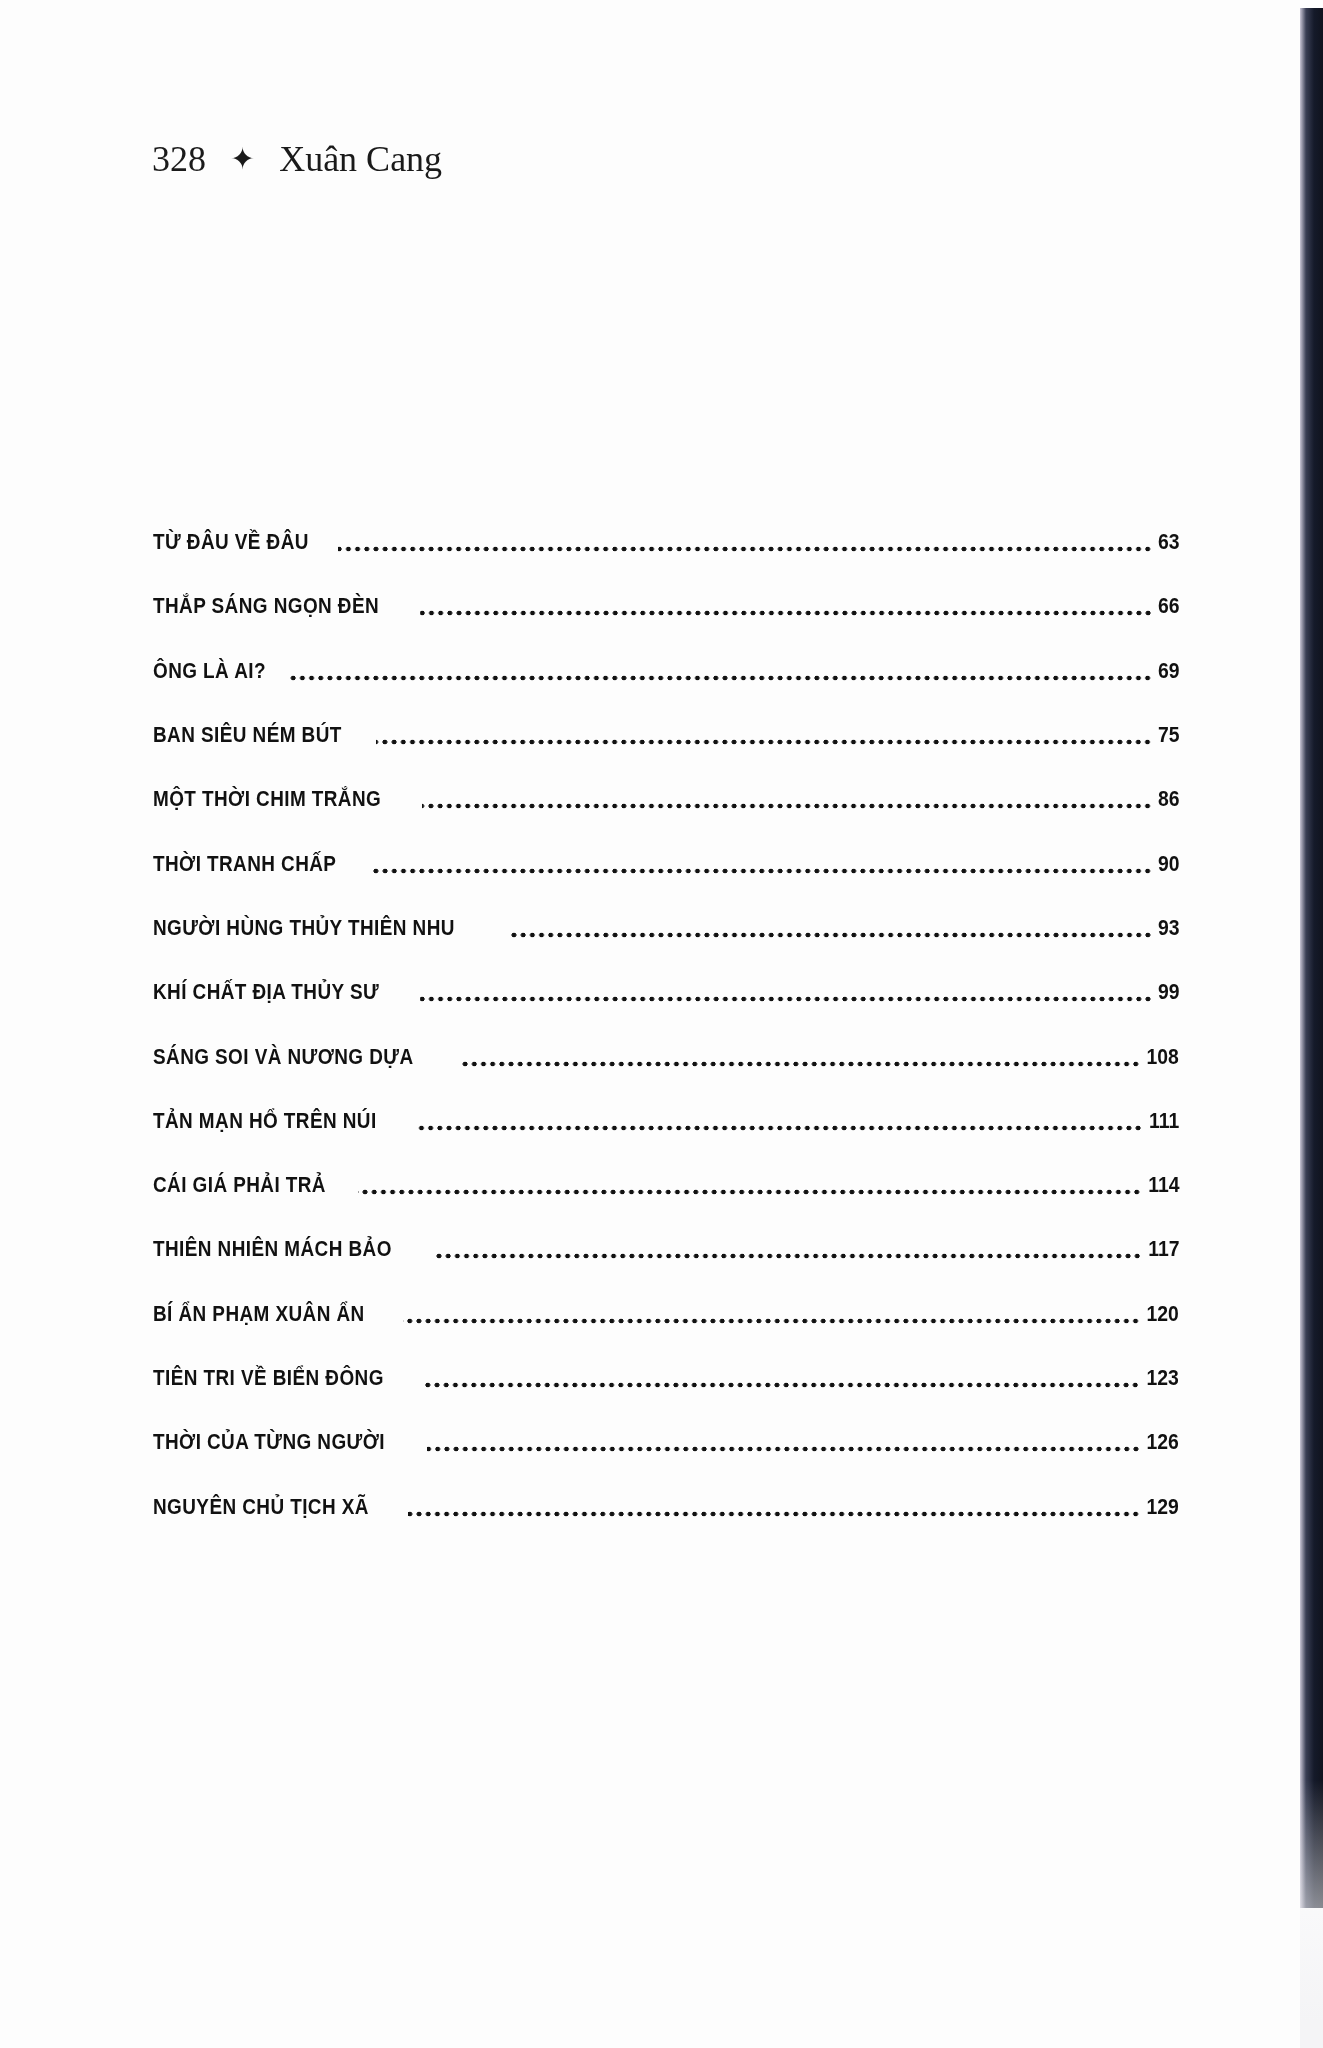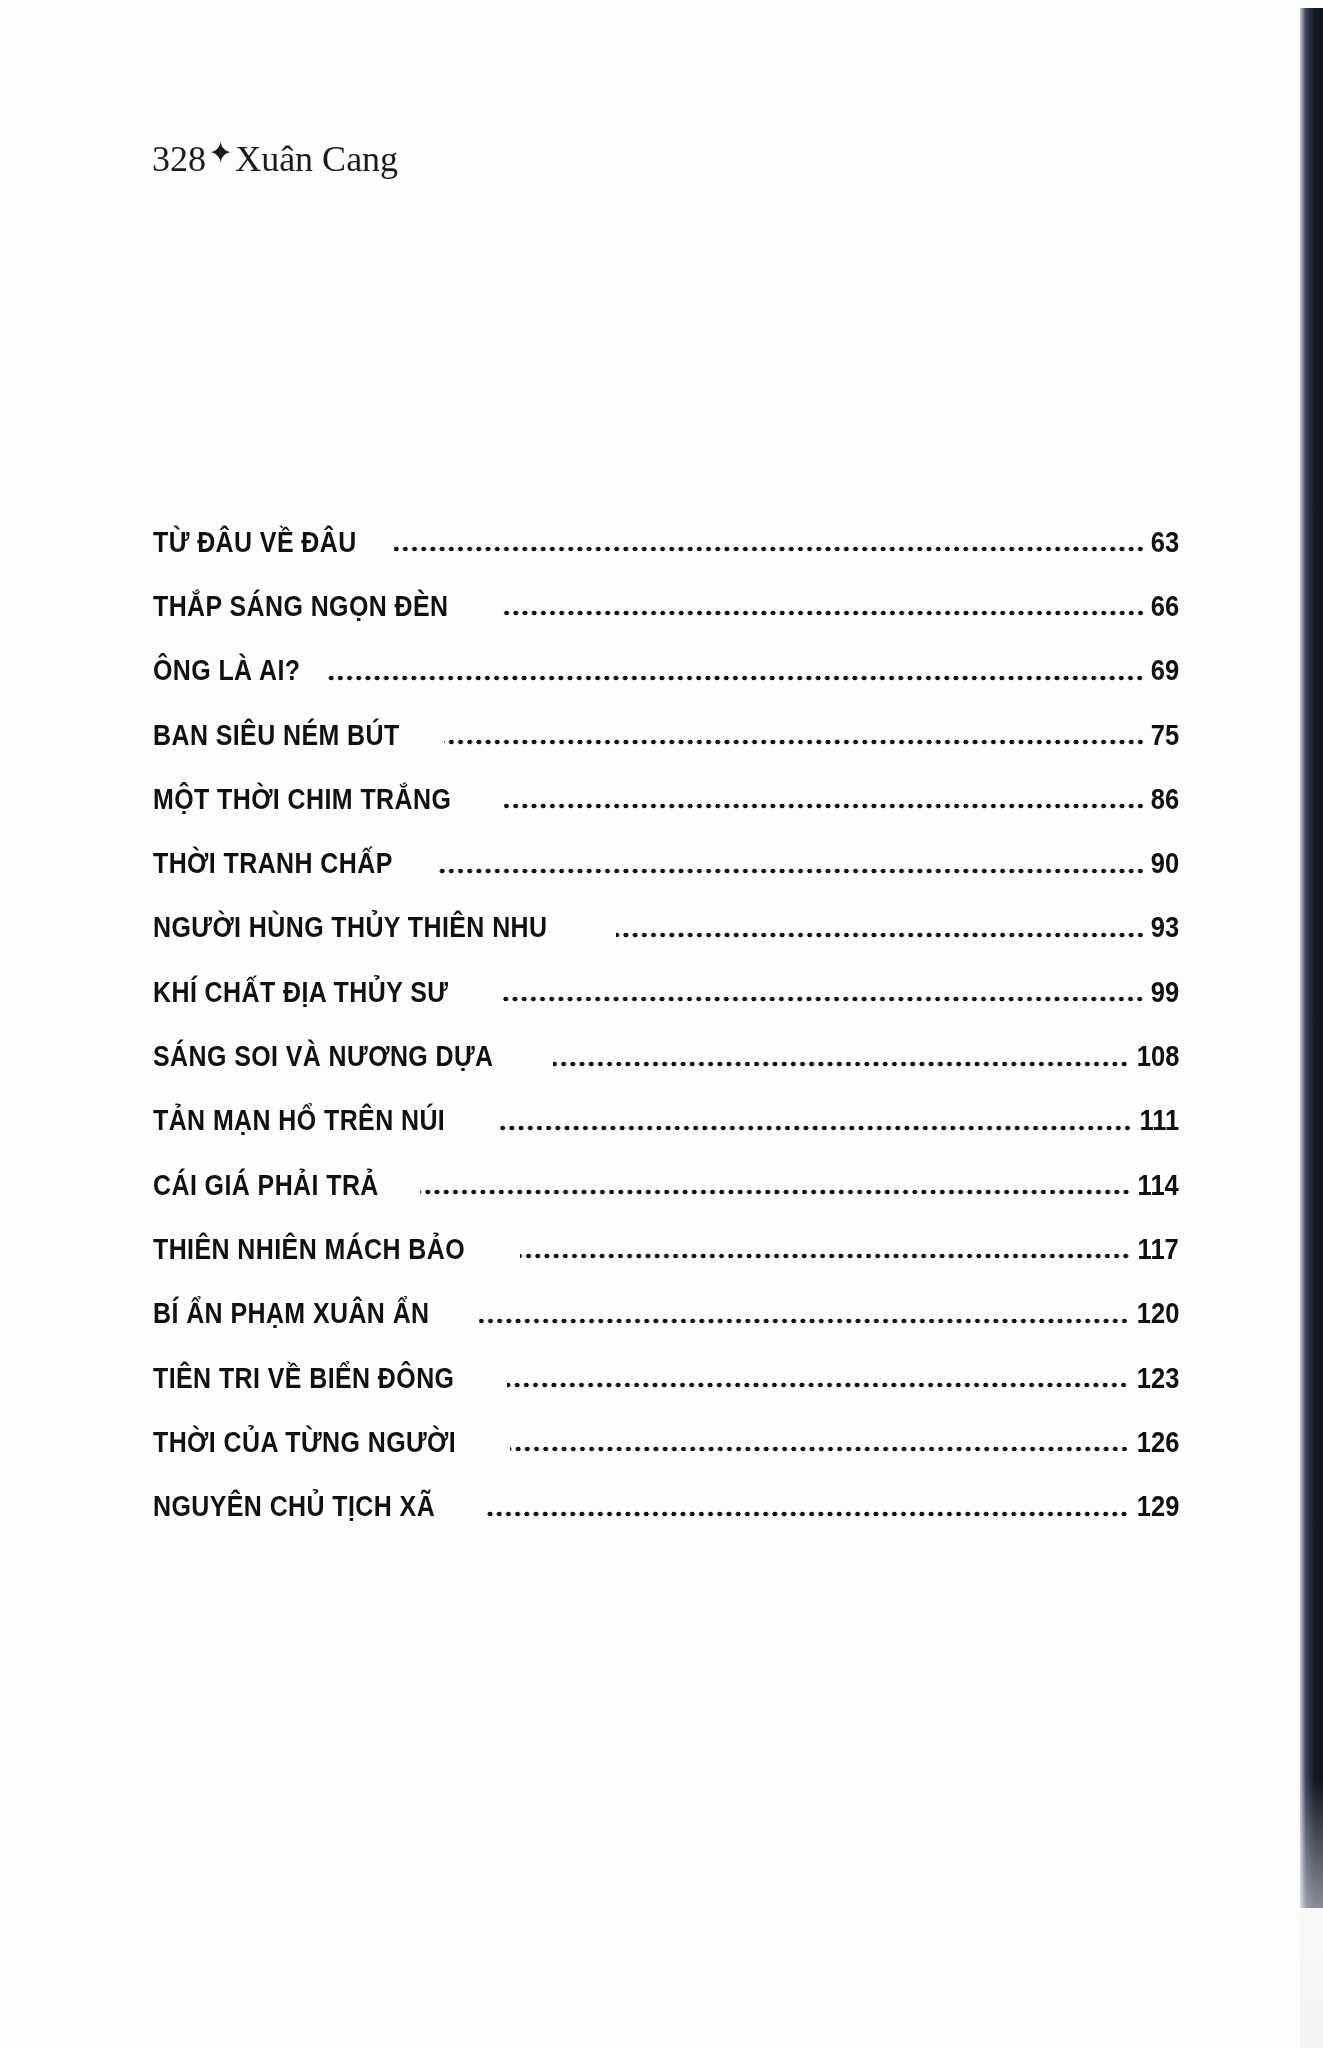--- a/index.html
+++ b/index.html
@@ -16,30 +16,30 @@
     background: linear-gradient(to right, #c9c6d6 0px, #3a3f55 6px, #151a2a 14px, #10131e 23px);
   }
   .edge-fade {
     position: absolute; left: 1300px; top: 1780px; width: 23px; height: 268px;
     background: linear-gradient(to bottom, rgba(255,255,255,0), #f4f4f6 90%);
   }
   .running-head {
     position: absolute; left: 152px; top: 138px;
     font-family: "Liberation Serif", "DejaVu Serif", serif;
     font-size: 36px; color: #1a1a1a; white-space: nowrap;
-    display: flex; align-items: flex-start; gap: 2px;
+    display: flex; align-items: center; gap: 24px;
   }
   .running-head .star { font-size: 30px; line-height: 1; }
   .toc {
     position: absolute; left: 153px; top: 510px; width: 1026px;
   }
   .toc-row {
     height: 64.3px; display: flex; align-items: center;
     font-family: "Liberation Sans", "DejaVu Sans", sans-serif;
-    font-weight: bold; font-size: 29px; color: #111111;
+    font-weight: bold; font-size: 22px; color: #111111;
   }
   .toc-row .title {
     white-space: nowrap; transform: scaleX(0.86); transform-origin: left center;
     letter-spacing: 0.5px;
   }
   .toc-row .leader {
     flex: 1; height: 6px; margin: 14px 2px 0 4px;
     background-image: radial-gradient(circle, #111 2.2px, transparent 2.6px);
     background-size: 9.2px 6px; background-repeat: repeat-x; background-position: right center;
   }

